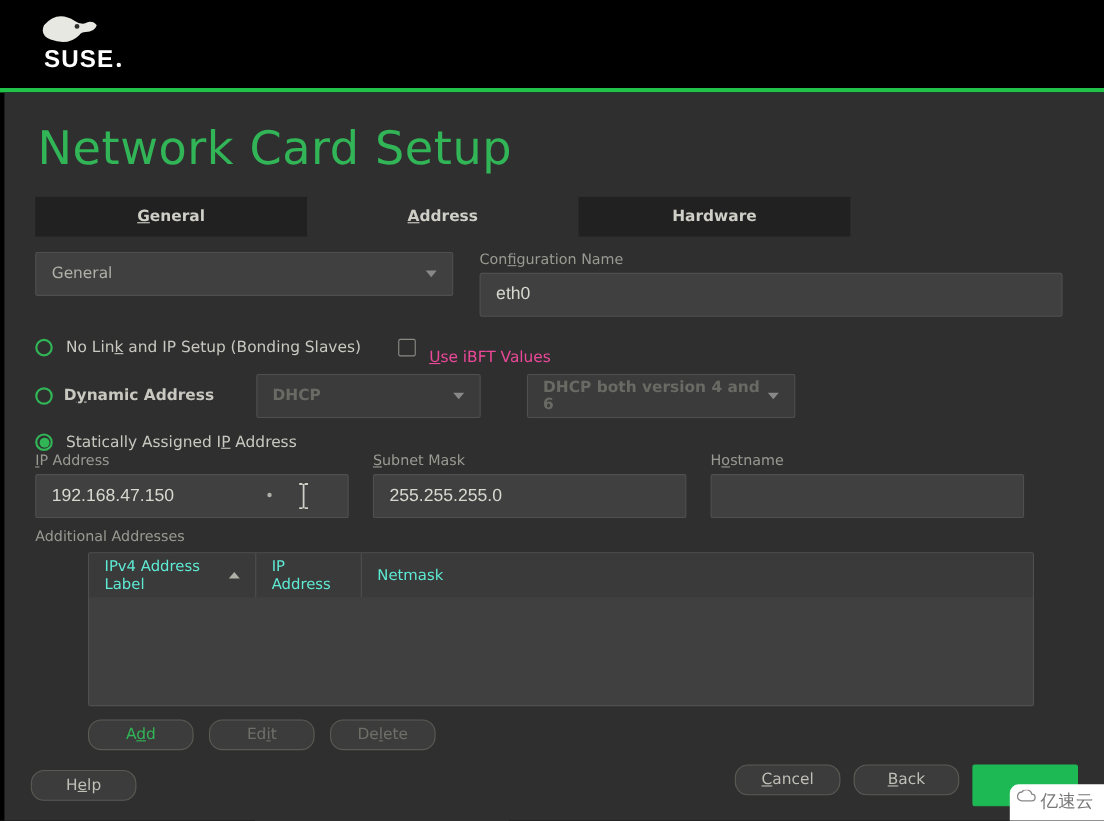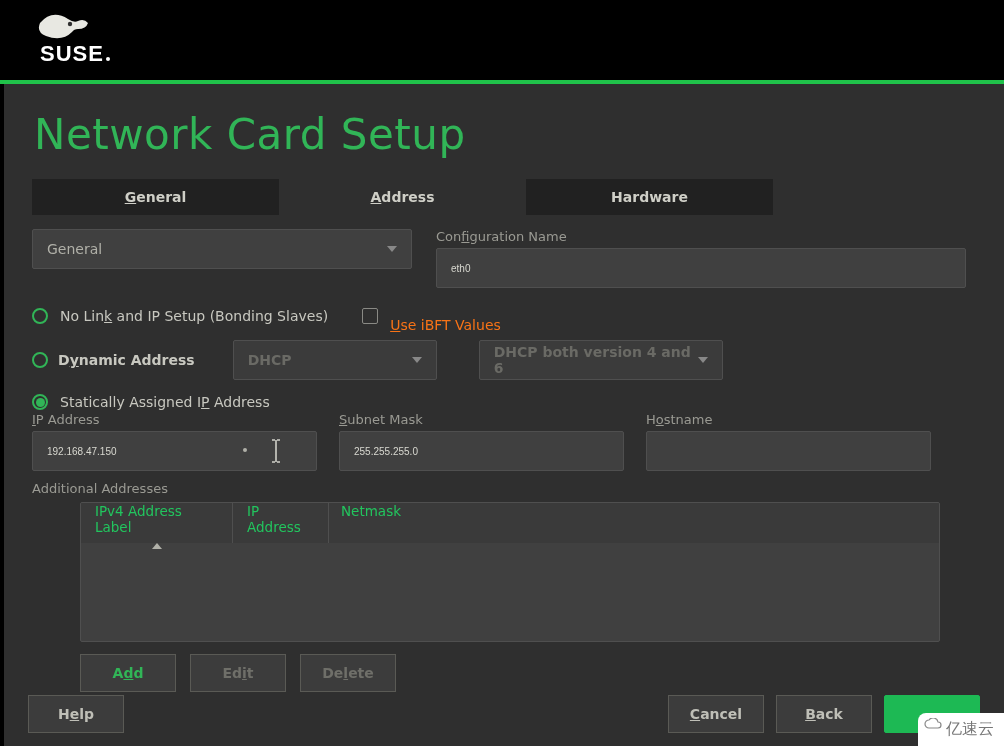--- a/index.html
+++ b/index.html
@@ -70,48 +70,48 @@
   }
   .radio.selected::after {
     content:""; width:9px; height:9px; background:#31b557; border-radius:50%;
   }
   .radio-label { color:#c8c8c0; font-size:14px; }
   .checkbox {
     width:16px; height:16px; border:1.8px solid #8a8a85; border-radius:2px;
     display:inline-block; cursor:pointer;
   }
   .gap-s { gap:10px; }
-  .muted { color:#f97316;margin-top:18px; }
+  .muted { color:#ec4899;margin-top:18px; }
   .input input {
     background:transparent; border:none; outline:none; color:#d8d8d0;
-    font-size:10px; width:100%; height:100%;
+    font-size:16px; width:100%; height:100%;
   }
   .ip-row { display:flex; gap:22px; margin-top:2px; }
   .field-block { display:flex; flex-direction:column; }
   .additional-label { margin-top:10px; font-size:13px; color:#9a9a93; }
   .table-wrap { margin:6px 0 0 48px; width:860px; }
   .addr-table {
     background:#404040; border:1px solid #4f4f4f; border-radius:2px;
     height:140px; overflow:hidden;
   }
   .thead { display:flex; background:#3a3a3a; height:40px; align-items:center;}
   .th {
-    padding:0 14px; color:#22c55e; font-size:13.5px; border-right:1px solid #4f4f4f;
-    display:flex; align-items:center; gap:8px; height:100%; cursor:pointer;flex-direction:column;
+    padding:0 14px; color:#5eead4; font-size:13.5px; border-right:1px solid #4f4f4f;
+    display:flex; align-items:center; gap:8px; height:100%; cursor:pointer;
   }
   .th:last-child { border-right:none; }
   .sort-up {
     width:0;height:0;border-left:5px solid transparent;border-right:5px solid transparent;
     border-bottom:6px solid #b0b0a8;
   }
   .btn-row { display:flex; gap:14px; margin-top:12px; }
   .btn {
-    min-width:96px; height:38px; display:flex; align-items:center; justify-content:center;
-    border:1px solid #5a5a55; background:#3c3c3c; color:#bfbfb7; font-weight:700;
-    font-size:14px; cursor:pointer; border-radius:0; padding:0 18px;
+    min-width:96px; height:28px; display:flex; align-items:center; justify-content:center;
+    border:1px solid #5a5a55; background:#3c3c3c; color:#bfbfb7; font-weight:400;
+    font-size:14px; cursor:pointer; border-radius:12px; padding:0 18px;
   }
   .btn.primary { background:#3c3c3c; color:#31b557; border:1px solid #5a5a55;}
   .btn.disabled { color:#6f6f69; cursor:default;}
   .btn span .u { text-decoration:underline; }
   
   .footer {
     position:absolute; left:0; right:0; bottom:0; height:64px;
     display:flex; align-items:center; padding:0 24px; justify-content:space-between;
   }
   .footer-right { display:flex; gap:12px; }

